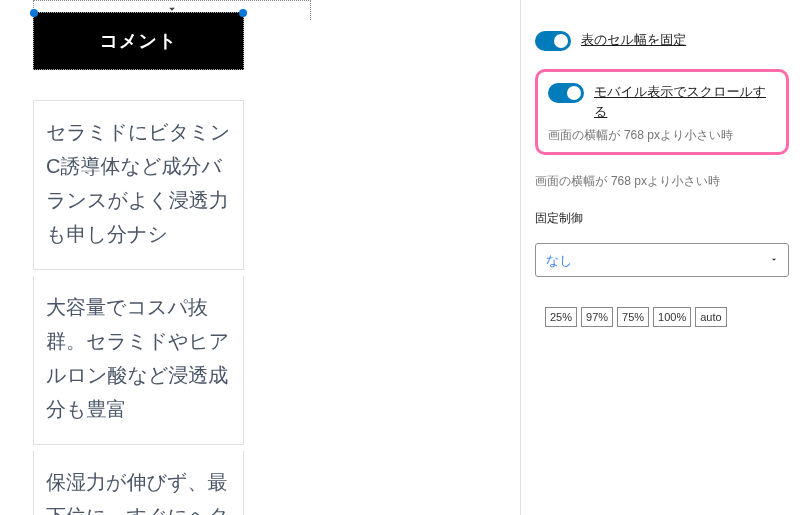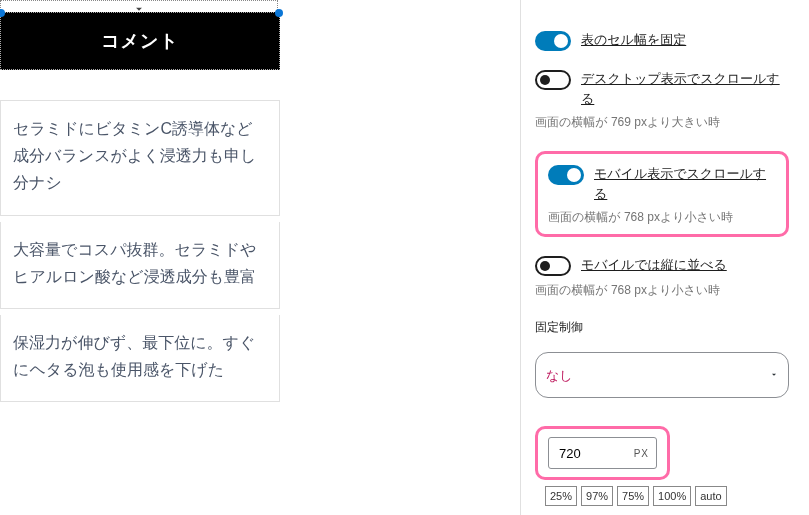--- a/index.html
+++ b/index.html
@@ -8,22 +8,23 @@
   background: #fff;
   width: 809px;
   height: 515px;
   position: relative;
   overflow: hidden;
 }
 .canvas-area {
   position: absolute;
   left: 0;
   top: 0;
-  width: 280px;
+  width: 244px;
   height: 515px;
+  padding-left: 33px;
 }
 .block-wrapper {
   position: relative;
   padding-top: 12px;
 }
 .chevron-bar {
   position: absolute;
   top: 0;
   left: 0;
   width: 278px;
@@ -59,21 +60,21 @@
 .handle-tl { left: -4px; }
 .handle-tr { right: -4px; }
 .table-body {
   margin-top: 30px;
   border-top: 1px solid #e0e0e0;
 }
 .table-cell {
   padding: 14px 12px 18px 12px;
   border: 1px solid #e0e0e0;
   border-top: none;
-  font-size: 16px;
+  font-size: 20px;
   line-height: 1.7;
   color: #4a5568;
   margin-bottom: 6px;
 }
 .sidebar-divider {
   position: absolute;
   left: 520px;
   top: 0;
   width: 1px;
   height: 515px;
@@ -141,27 +142,27 @@
   margin-bottom: 16px;
   font-family: Liberation Mono, monospace;
 }
 .select-wrap {
   position: relative;
   width: 100%;
   margin-bottom: 30px;
 }
 .select-el {
   width: 100%;
-  height: 46px;
+  height: 34px;
   padding: 0 28px 0 10px;
   border: 1px solid #8c8f94;
-  border-radius: 13px;
+  border-radius: 3px;
   background: #fff;
   font-size: 13px;
-  color: #be185d;
+  color: #3b82f6;
   appearance: none;
   cursor: pointer;
 }
 .select-caret {
   position: absolute;
   right: 10px;
   top: 50%;
   transform: translateY(-50%);
   pointer-events: none;
 }
@@ -250,67 +251,48 @@
 
   <div class="setting-block">
     <div class="toggle-row">
       <div class="toggle on">
           <div class="knob"></div>
         </div>
       <div class="toggle-label">表のセル幅を固定</div>
     </div>
   </div>
 
-  <div class="setting-block">
-    <div class="toggle-row">
-      <div class="toggle off">
-          <div class="knob"></div>
-        </div>
-      <div class="toggle-label">デスクトップ表示でスクロールする</div>
-    </div>
-    <div class="toggle-desc">画面の横幅が 769 pxより大きい時</div>
-  </div>
 
   <div class="highlight-box">
     <div class="toggle-row">
       <div class="toggle on">
           <div class="knob"></div>
         </div>
       <div class="toggle-label">モバイル表示でスクロールする</div>
     </div>
     <div class="toggle-desc">画面の横幅が 768 pxより小さい時</div>
   </div>
 
   <div class="setting-block">
-    <div class="toggle-row">
-      <div class="toggle off">
-          <div class="knob"></div>
-        </div>
-      <div class="toggle-label">モバイルでは縦に並べる</div>
-    </div>
     <div class="toggle-desc">画面の横幅が 768 pxより小さい時</div>
   </div>
 
   <div class="field-label">固定制御</div>
   <div class="select-wrap">
     <select class="select-el">
       <option>なし</option>
     </select>
     <span class="select-caret">
       <svg viewBox="0 0 24 24">
           <path d="M7 10l5 5 5-5z"></path>
         </svg>
     </span>
   </div>
 
   <div class="width-group">
-    <div class="width-highlight">
-      <input class="width-input" value="720" style="">
-      <span class="width-unit">PX</span>
-    </div>
     <div class="preset-row">
       <button class="preset-btn">25%</button>
       <button class="preset-btn">97%</button>
       <button class="preset-btn">75%</button>
       <button class="preset-btn">100%</button>
       <button class="preset-btn">auto</button>
     </div>
   </div>
 
 </div>

